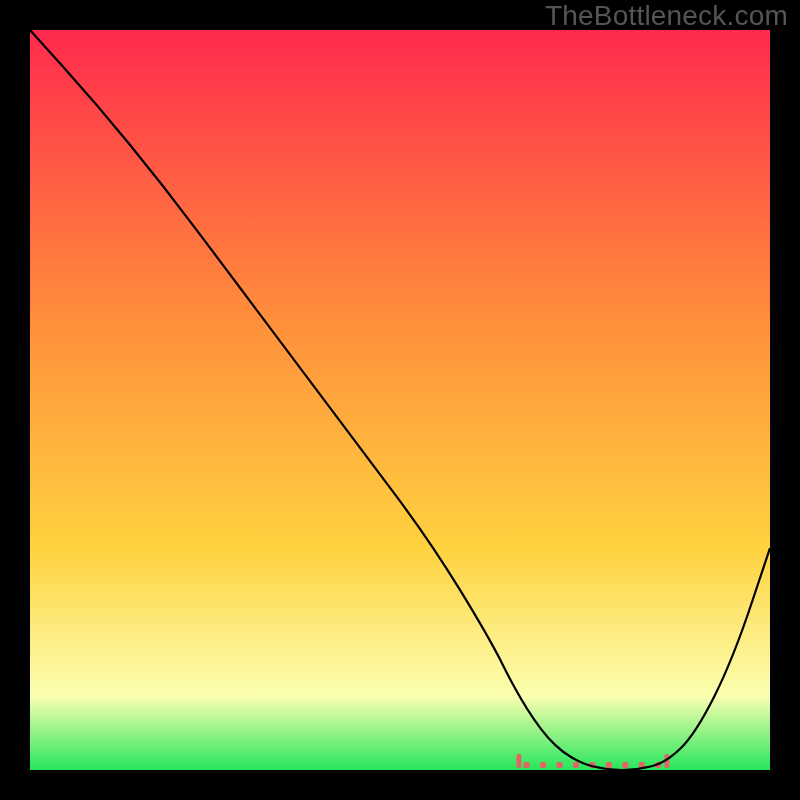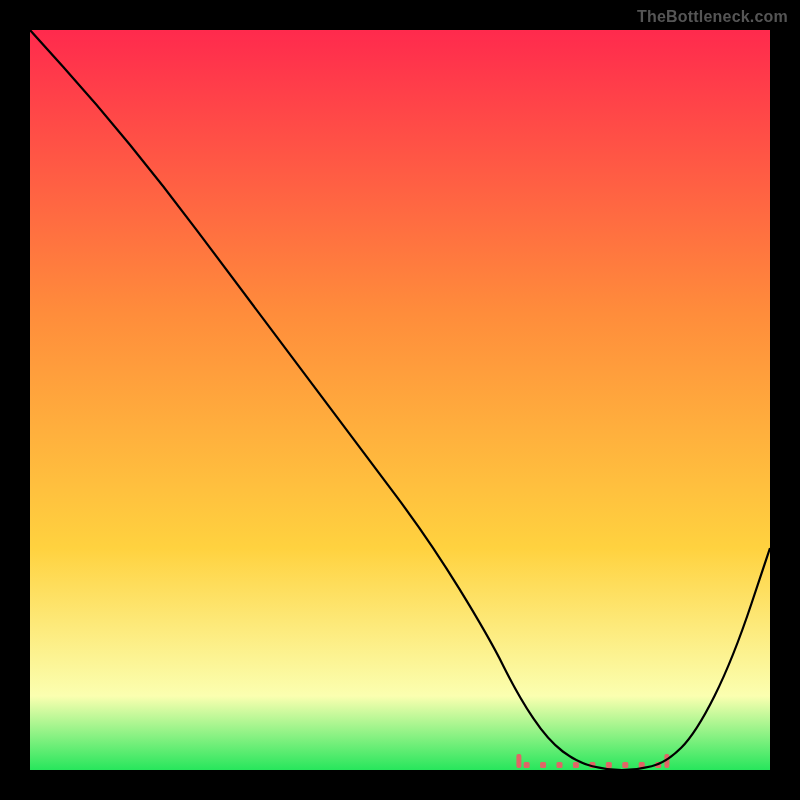--- a/index.html
+++ b/index.html
@@ -7,25 +7,25 @@
     padding: 0;
     background: #000;
     width: 800px;
     height: 800px;
     overflow: hidden;
     position: relative;
     font-family: Arial, Helvetica, sans-serif;
   }
   .watermark {
     position: absolute;
-    top: 8px;
+    top: 0;
     right: 12px;
     color: #555;
-    font-size: 16px;
-    font-weight: 700;
+    font-size: 28px;
+    font-weight: 400;
     z-index: 10;
     letter-spacing: 0.2px;
   }
   .plot-frame {
     position: absolute;
     top: 30px;
     left: 30px;
     width: 740px;
     height: 740px;
   }

